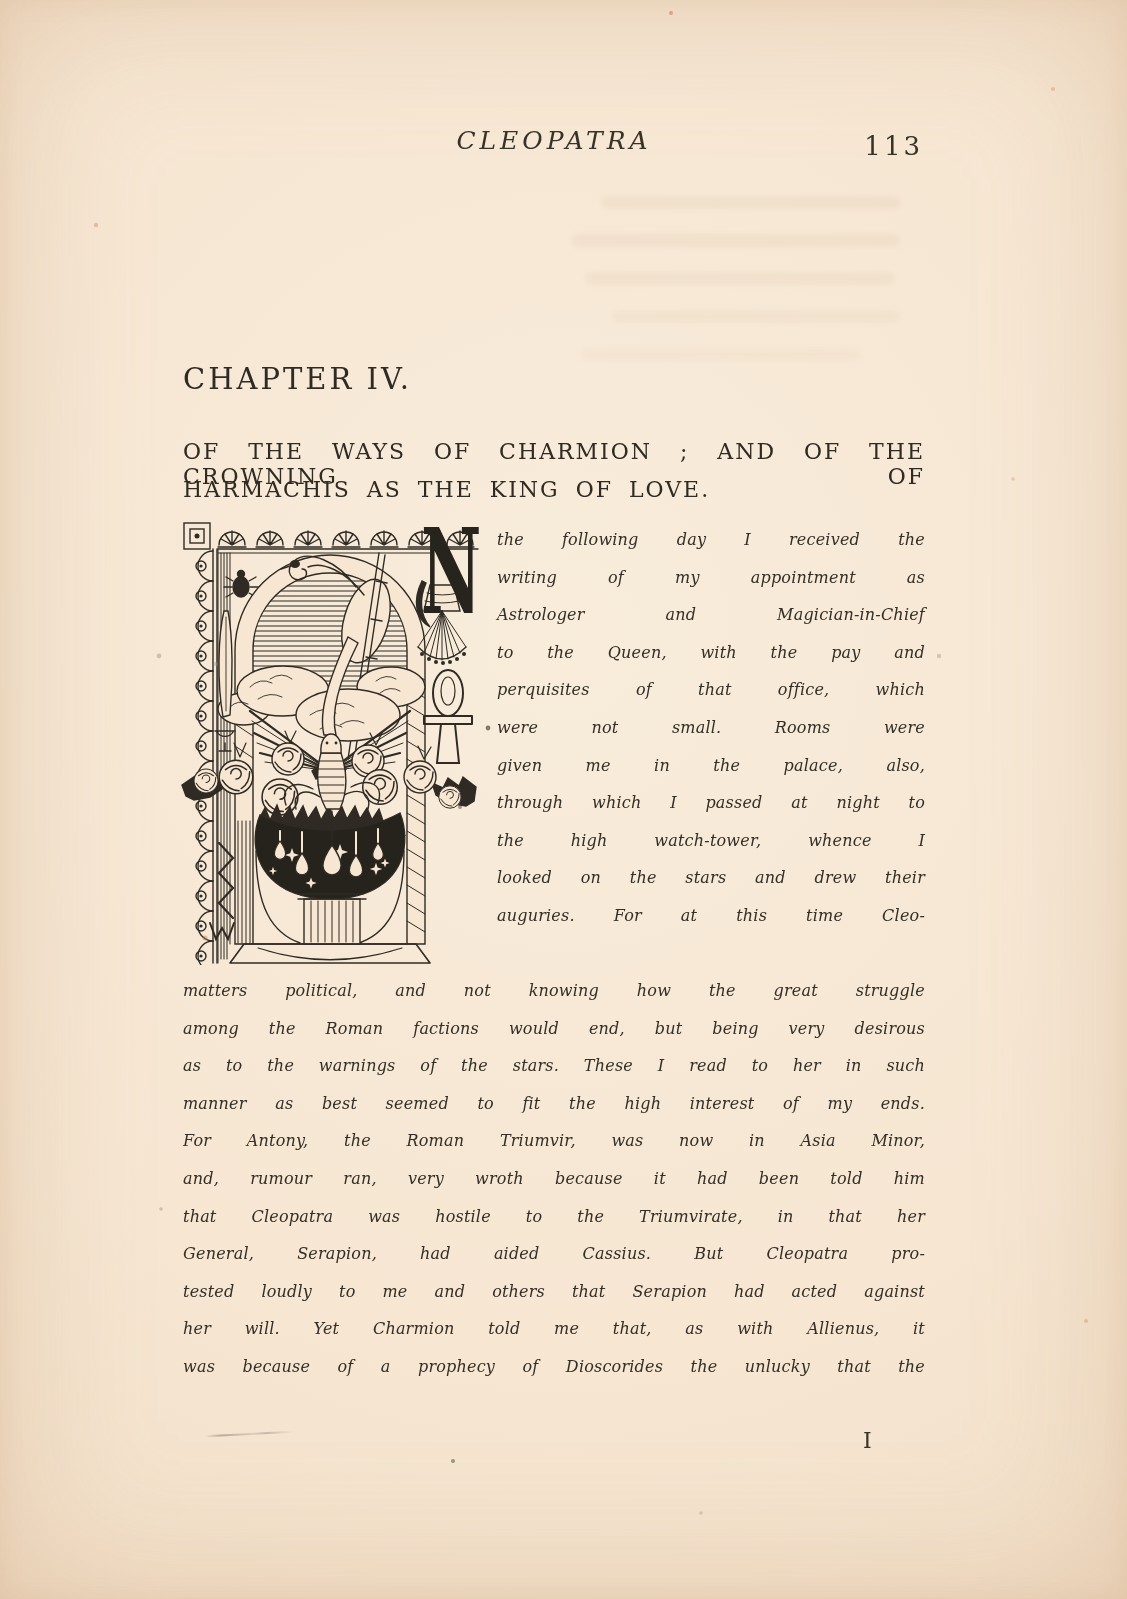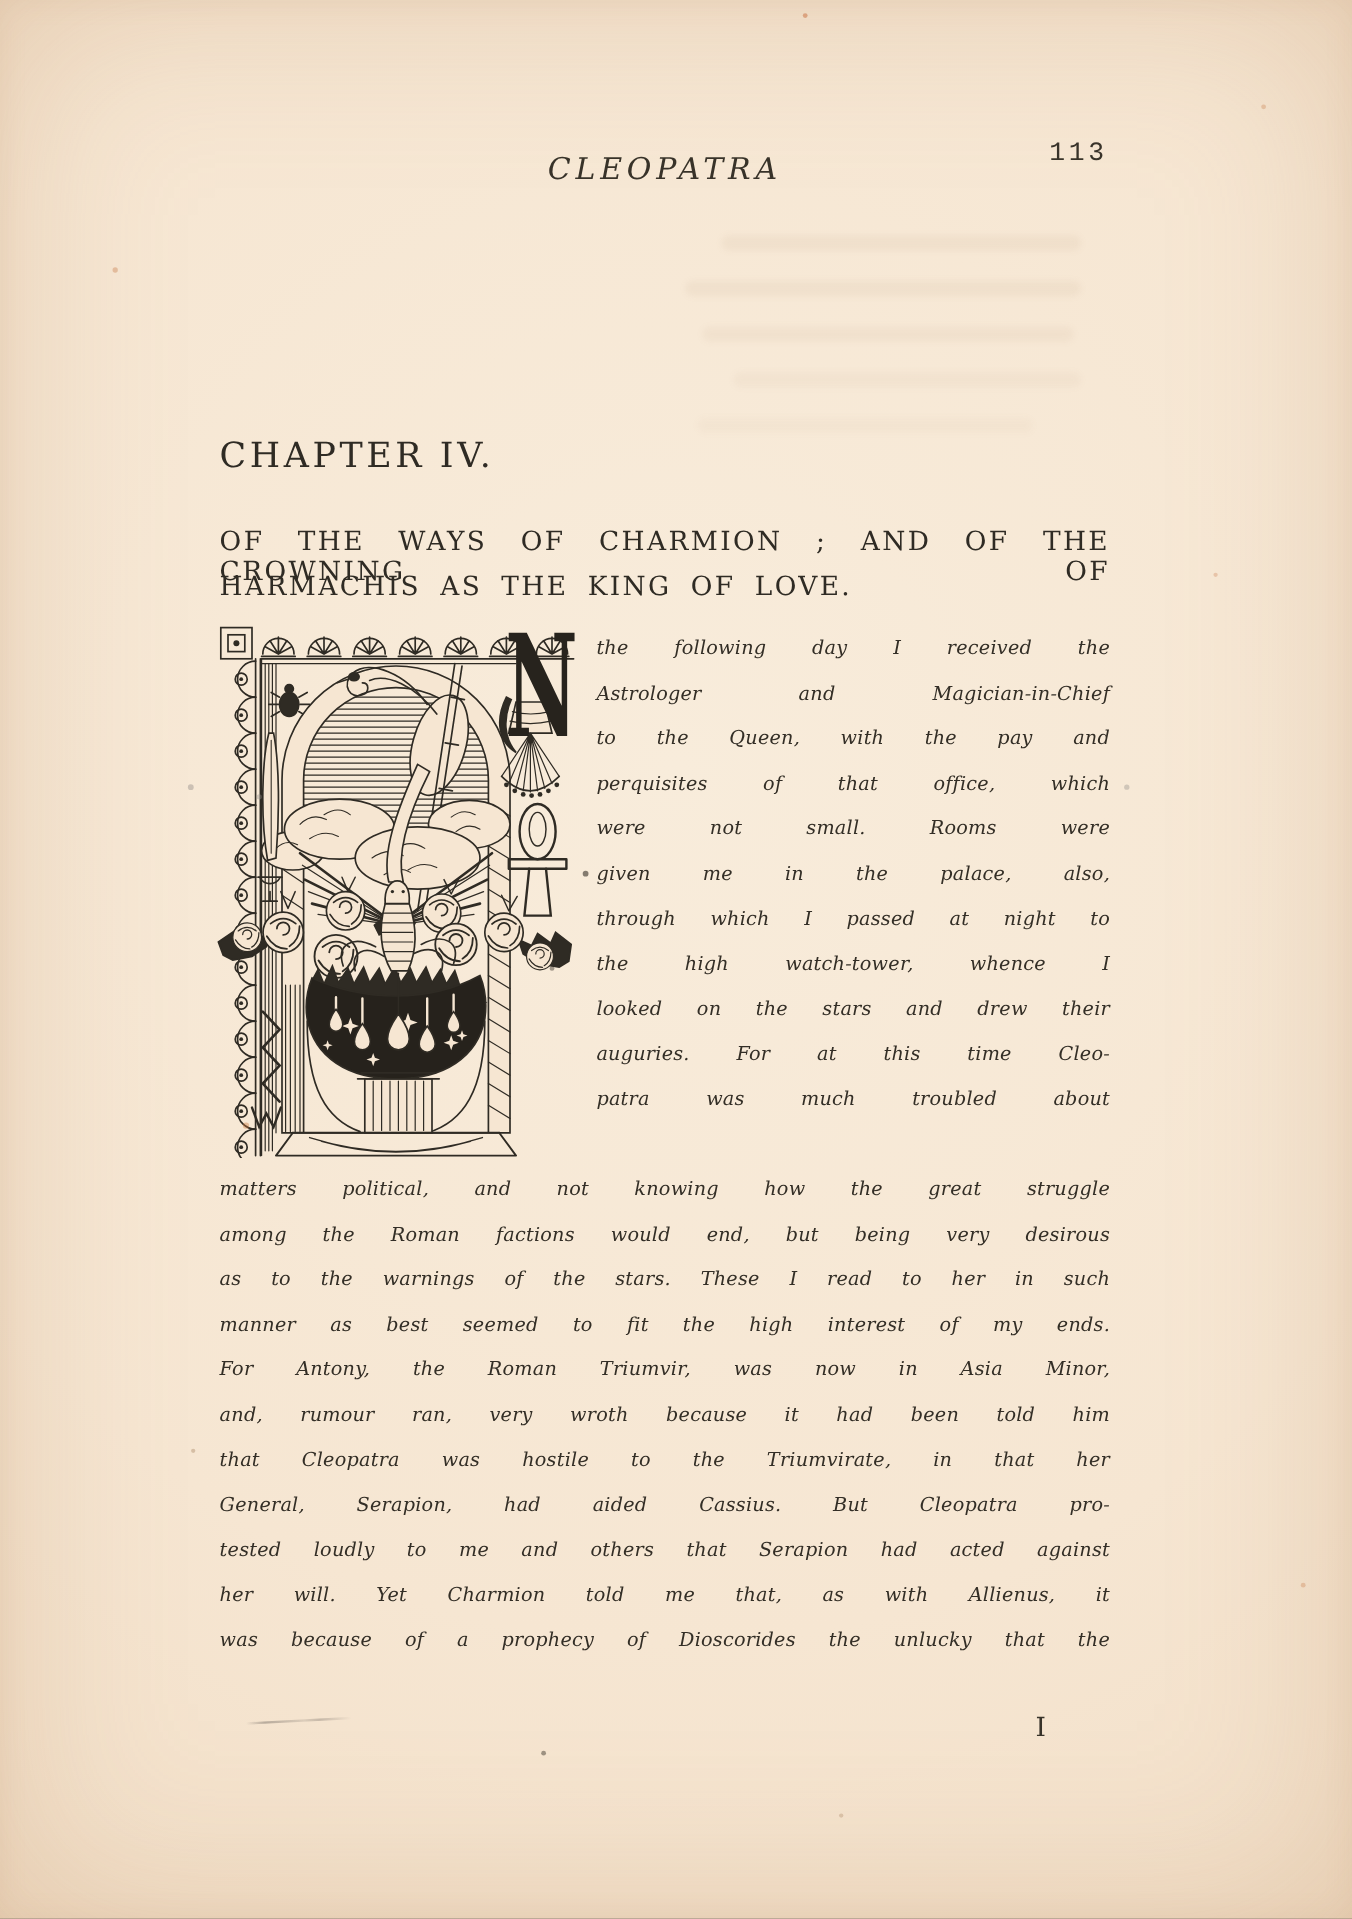--- a/index.html
+++ b/index.html
@@ -17,22 +17,22 @@
     content:"";position:absolute;inset:0;pointer-events:none;
     box-shadow:inset 0 0 150px rgba(186,140,97,.28), inset 0 0 24px rgba(186,140,97,.12);
   }
   .content{position:absolute;left:183px;top:0;width:742px;height:1430px;}
 
   .running-head{
     position:absolute;top:126px;left:0;width:100%;
     text-align:center;font-style:italic;font-size:25px;letter-spacing:4px;color:#38332a;
   }
   .page-number{
-    position:absolute;top:115px;right:2px;
-    font-size:22px;letter-spacing:3px;color:#38332a;font-family:Liberation Mono, monospace;
+    position:absolute;top:131px;right:2px;
+    font-size:26px;letter-spacing:3px;color:#38332a;
   }
   .ghost{position:absolute;left:388px;top:190px;width:356px;height:180px;opacity:.55;
     filter:blur(2.5px);pointer-events:none;}
   .ghost i{position:absolute;display:block;height:13px;border-radius:7px;
     background:rgba(166,126,94,.14);}
   .ghost i:nth-child(1){left:30px;top:6px;width:300px;}
   .ghost i:nth-child(2){left:0;top:44px;width:330px;}
   .ghost i:nth-child(3){left:14px;top:82px;width:310px;background:rgba(166,126,94,.12);}
   .ghost i:nth-child(4){left:40px;top:120px;width:290px;background:rgba(166,126,94,.10);}
   .ghost i:nth-child(5){left:10px;top:158px;width:280px;background:rgba(166,126,94,.08);}
@@ -317,30 +317,30 @@
           <path d="M244,197 H292 M244,205 H292 M244,197 V205 M292,197 V205"></path>
           <path d="M261,205 L257,244 H279 L275,205 M257,244 H279"></path>
         </g>
       </svg>
     </div>
 
     <div class="initial-n">N</div>
 
     <div class="col-right">
         <div class="tl">the following day I received the</div>
+        <div class="tl">writing of my appointment as</div>
         <div class="tl">Astrologer and Magician-in-Chief</div>
         <div class="tl">to the Queen, with the pay and</div>
         <div class="tl">perquisites of that office, which</div>
         <div class="tl">were not small.  Rooms were</div>
         <div class="tl">given me in the palace, also,</div>
         <div class="tl">through which I passed at night to</div>
         <div class="tl">the high watch-tower, whence I</div>
         <div class="tl">looked on the stars and drew their</div>
         <div class="tl">auguries.  For at this time Cleo-</div>
-        <div class="tl">patra was much troubled about</div>
       </div>
 
     <div class="col-full">
         <div class="tl">matters political, and not knowing how the great struggle</div>
         <div class="tl">among the Roman factions would end, but being very desirous</div>
         <div class="tl">as to the warnings of the stars.  These I read to her in such</div>
         <div class="tl">manner as best seemed to fit the high interest of my ends.</div>
         <div class="tl">For Antony, the Roman Triumvir, was now in Asia Minor,</div>
         <div class="tl">and, rumour ran, very wroth because it had been told him</div>
         <div class="tl">that Cleopatra was hostile to the Triumvirate, in that her</div>

